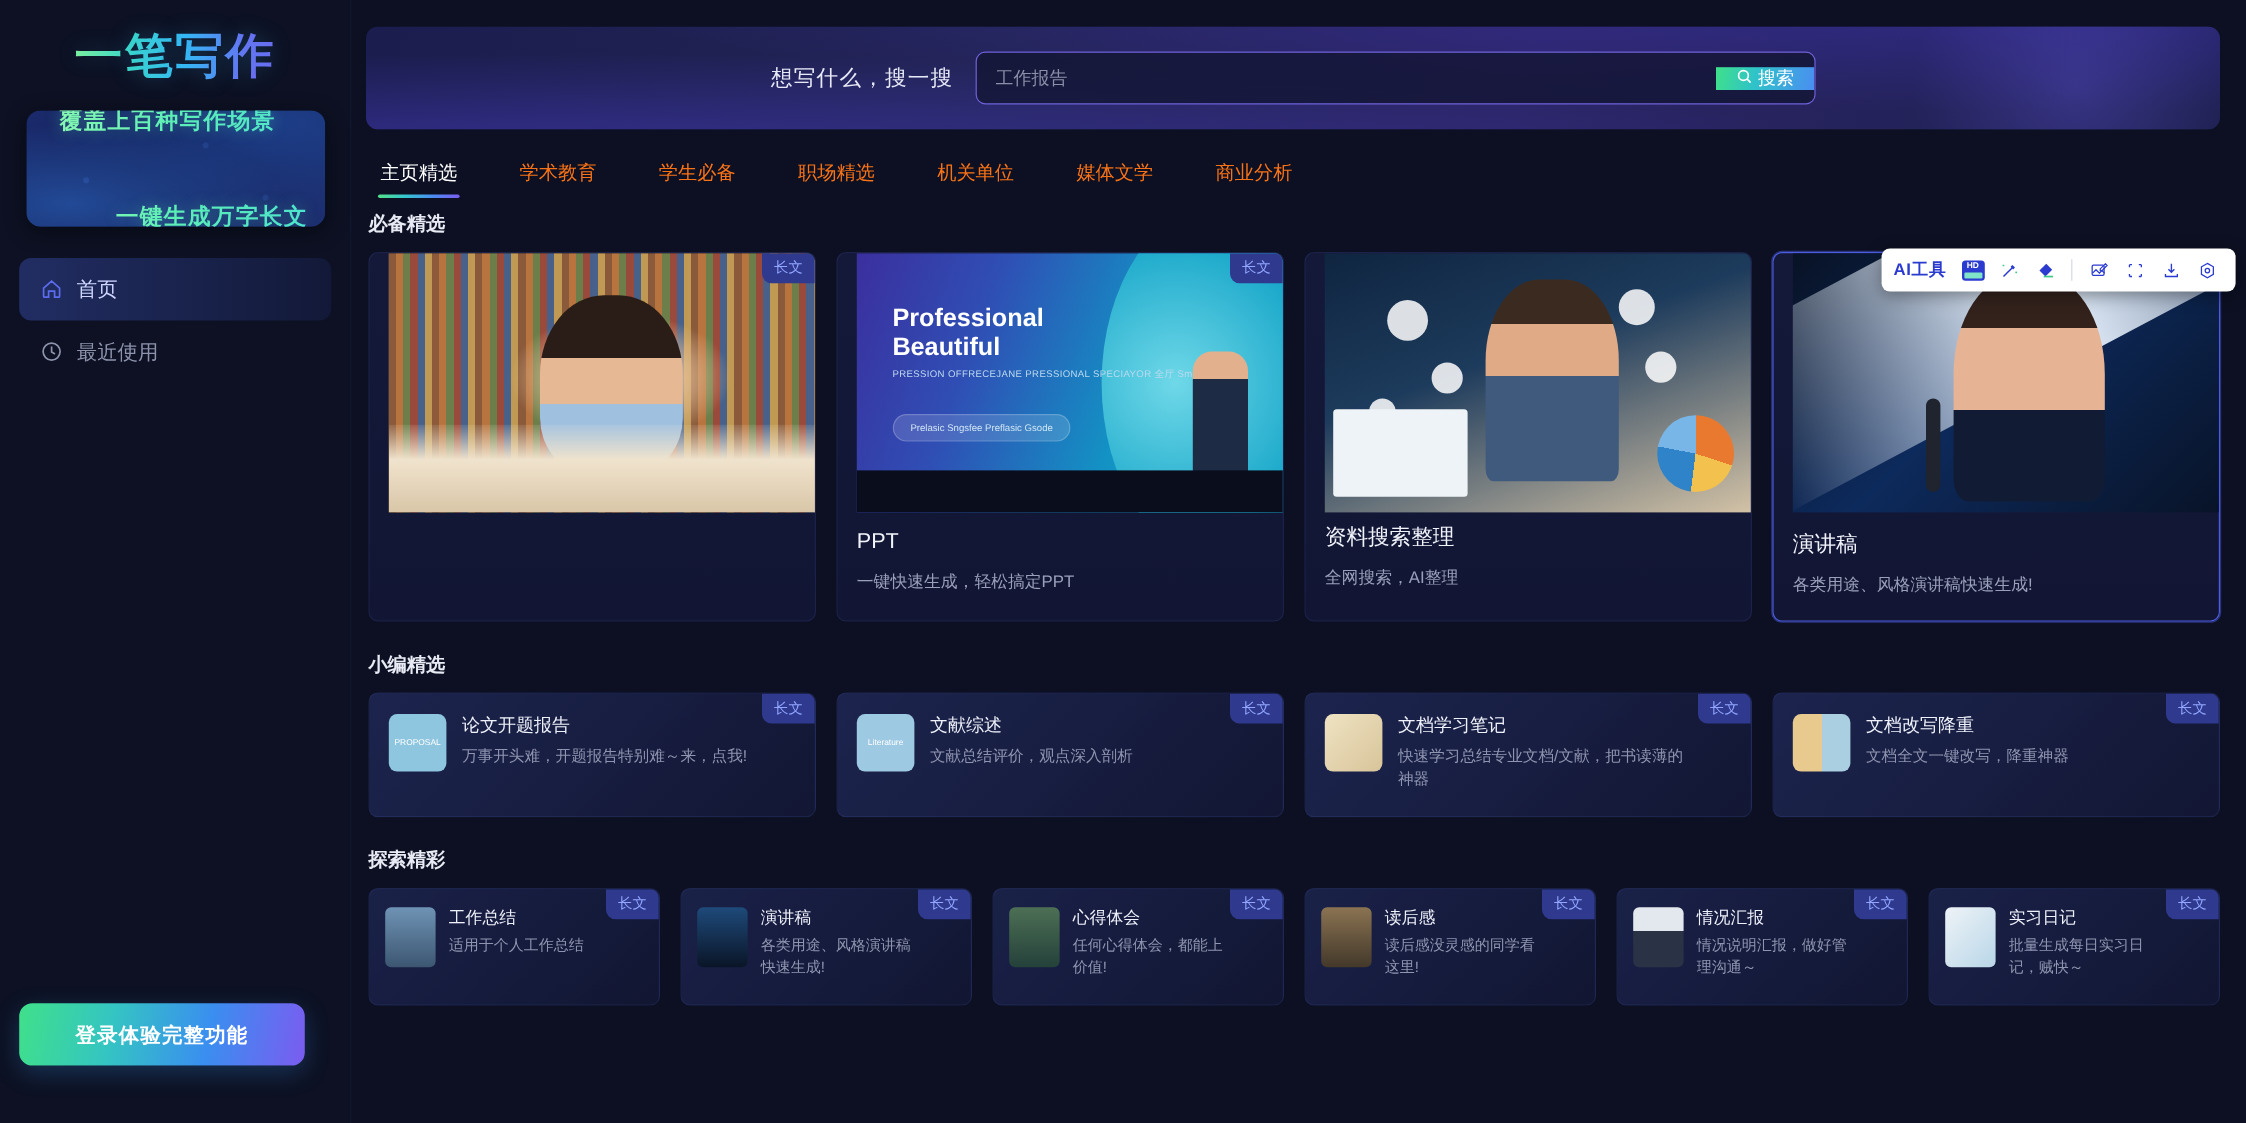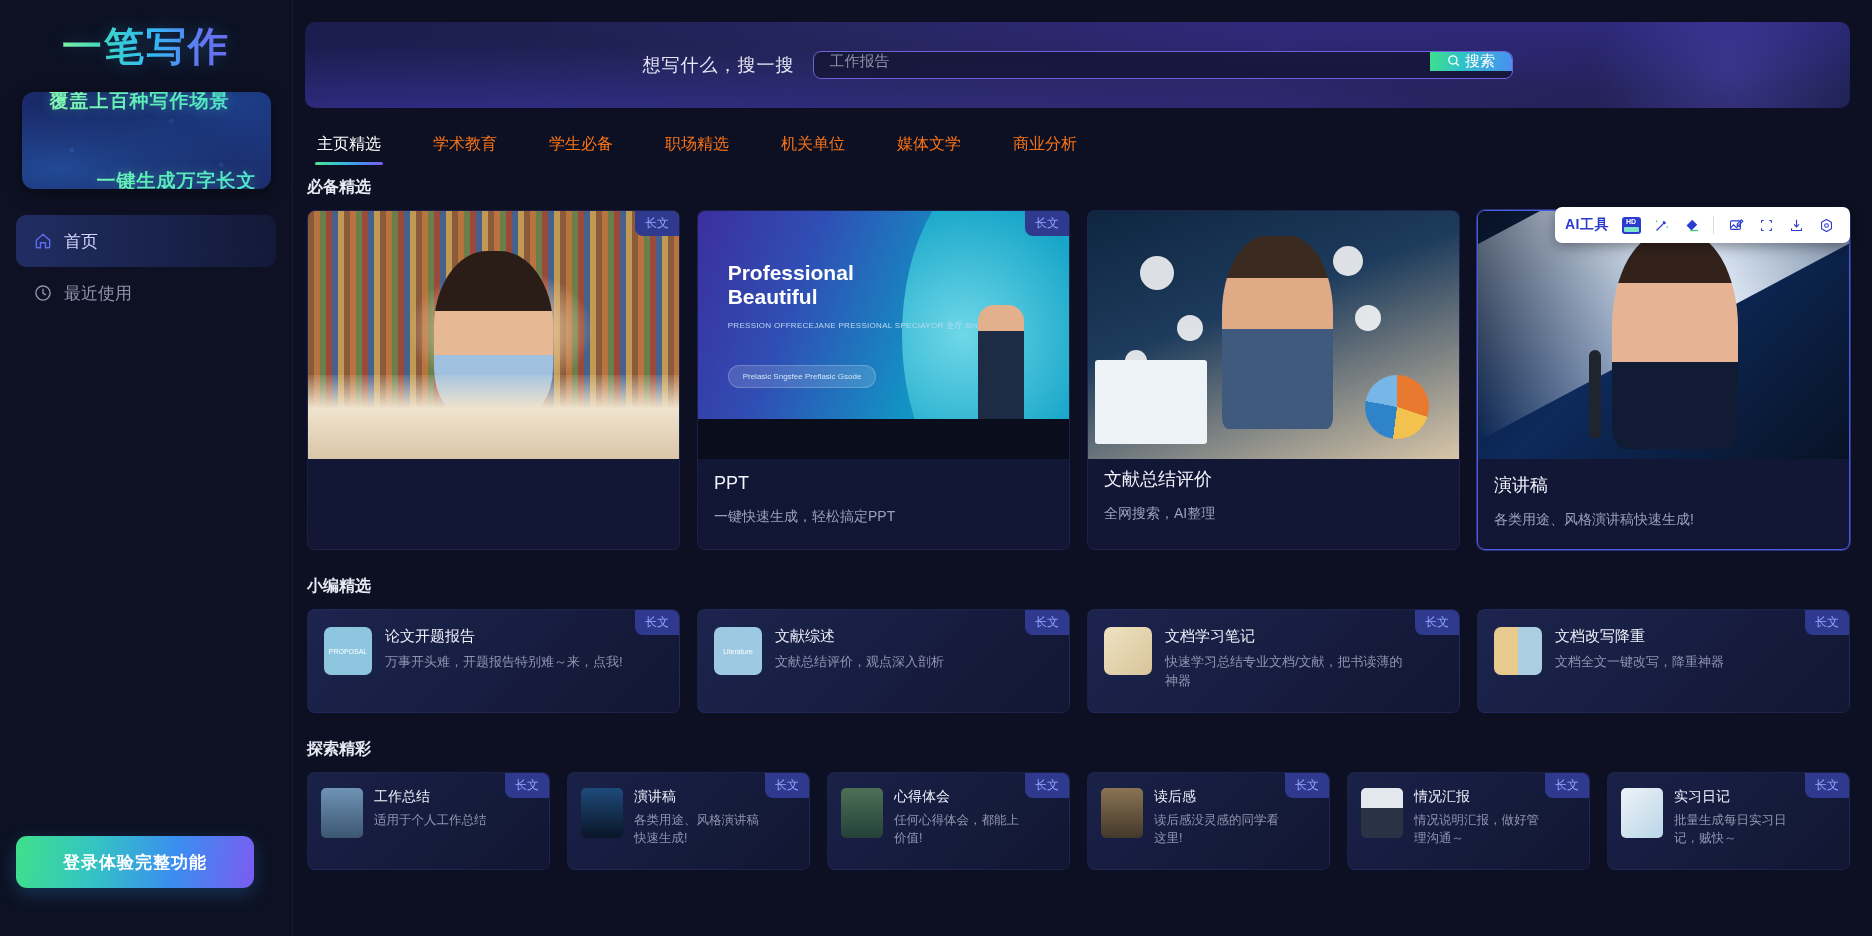--- a/index.html
+++ b/index.html
@@ -91,22 +91,22 @@
       radial-gradient(ellipse at 88% -20%, rgba(60,50,170,0.5) 0%, rgba(20,25,70,0) 60%),
       linear-gradient(110deg, #1b1d4e 0%, #232457 35%, #2b2566 62%, #1e2050 100%);
     display: flex; align-items: center; justify-content: center; gap: 18px;
   }
   .hero::after{
     content:""; position:absolute; right:-40px; top:-60px; width:320px; height:220px;
     border-radius:50%; background: radial-gradient(circle, rgba(96,86,220,0.35), rgba(96,86,220,0) 70%);
   }
   .hero-label { color: #e7e9f7; font-size: 18px; letter-spacing: 1px; position: relative; z-index:2;}
   .search-shell {
-    display: flex; align-items: flex-start; position: relative; z-index:2;
-    width: 700px; height: 28px; border-radius: 8px;
+    display: flex; align-items: center; position: relative; z-index:2;
+    width: 700px; height: 44px; border-radius: 8px;
     border: 1px solid #6f61d8; background: rgba(18,20,48,0.75);
     overflow: hidden;
   }
   .search-input {
     flex: 1; background: transparent; border: none; outline: none;
     color: #d8dbef; font-size: 15px; padding: 0 16px;
     font-family: "Liberation Sans", sans-serif;
   }
   .search-input::placeholder { color: #8b8fa8; }
   .search-btn {
@@ -135,21 +135,21 @@
 
   .row { display: flex; gap: 17px; padding-left: 14px; padding-right: 22px; }
 
   
   .fcard {
     flex: 1; border-radius: 8px; position: relative; overflow: hidden;
     background: linear-gradient(180deg,#14193a 0%,#121634 100%);
     border: 1px solid rgba(70,85,160,0.18); cursor: pointer;
   }
   .fcard.sel { border: 1px solid #4c5ce0; box-shadow: 0 0 0 1px rgba(80,100,240,0.45); }
-  .fthumb { height: 248px; width: 100%; position: relative; overflow: hidden; }
+  .fthumb { height: 216px; width: 100%; position: relative; overflow: hidden; margin-left: 16px; }
   .fbody { padding: 14px 16px 20px; }
   .fbody.low { padding-top: 8px; }
   .ftitle { color: #f1f3fb; font-size: 18px; margin-bottom: 14px; }
   .fdesc { color: #9aa0ba; font-size: 14px; }
   .badge {
     position: absolute; top: 0; right: 0; z-index: 5;
     background: #2f3a8f; color: #93a6ff; font-size: 12px;
     padding: 4px 10px; border-bottom-left-radius: 8px;
   }
 
@@ -218,21 +218,21 @@
     border: 1px solid rgba(70,85,160,0.16);
     display: flex; align-items: flex-start; gap: 11px; padding: 15px 13px;
   }
   .sthumb { width: 42px; height: 50px; border-radius: 5px; flex: 0 0 42px; overflow: hidden; }
   .stitle { color: #eef0fa; font-size: 14px; margin-bottom: 6px; }
   .sdesc { color: #8f95b0; font-size: 12.5px; line-height: 1.4; }
   .stext { padding-right: 26px; }
 
   
   .ai-toolbar {
-    position: absolute; right: 22px; top: 207px; z-index: 40;
+    position: absolute; right: 9px; top: 207px; z-index: 40;
     height: 36px; border-radius: 7px; background: #ffffff;
     display: flex; align-items: center; gap: 2px; padding: 0 10px;
     box-shadow: 0 3px 14px rgba(0,0,0,0.4);
   }
   .ai-label { color: #2b3bd0; font-size: 14px; font-weight: 700; margin-right: 6px; letter-spacing:.5px; }
   .ai-btn { width: 28px; height: 28px; display:flex; align-items:center; justify-content:center; cursor:pointer; border-radius:4px; }
   .ai-sep { width: 1px; height: 18px; background: #d6d9e6; margin: 0 6px; }
   .hd-chip { width:19px; height:17px; border-radius:3px; background:#2b3bd0; color:#fff; font-size:7px; font-weight:700;
     display:flex; align-items:flex-start; justify-content:center; padding-top:1px; position:relative; }
   .hd-chip::after{content:"";position:absolute;left:2px;right:2px;bottom:2px;height:5px;background:#7fe3c8;border-radius:1px;}
@@ -378,21 +378,21 @@
           <span class="man"></span>
           <span class="bub" style="left:14%;top:18%;width:34px;height:34px;"></span>
           <span class="bub" style="left:24%;top:42%;width:26px;height:26px;"></span>
           <span class="bub" style="left:66%;top:14%;width:30px;height:30px;"></span>
           <span class="bub" style="left:72%;top:38%;width:26px;height:26px;"></span>
           <span class="bub" style="left:10%;top:56%;width:22px;height:22px;"></span>
           <span class="mon"></span>
             <span class="chart"></span>
         </div>
         <div class="fbody low">
-          <div class="ftitle">文献总结评价</div>
+          <div class="ftitle">资料搜索整理</div>
           <div class="fdesc">全网搜索，AI整理</div>
         </div>
       </div>
 
       <div class="fcard sel">
         <div class="badge">长文</div>
         <div class="fthumb art-speech">
           <span class="woman"></span>
             <span class="mic"></span>
         </div>

